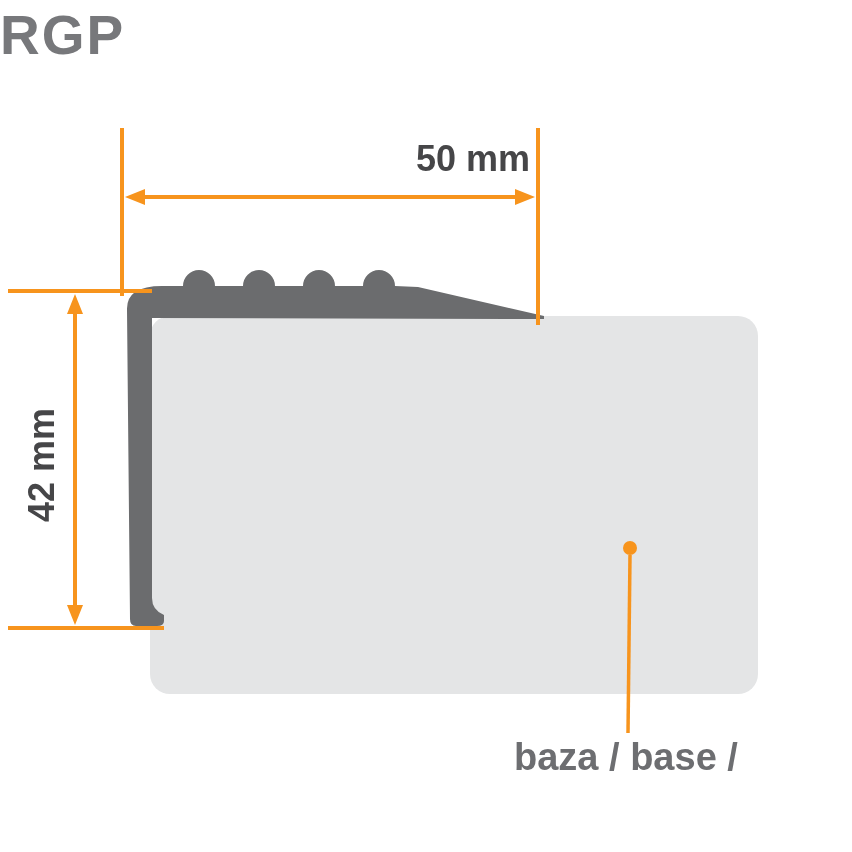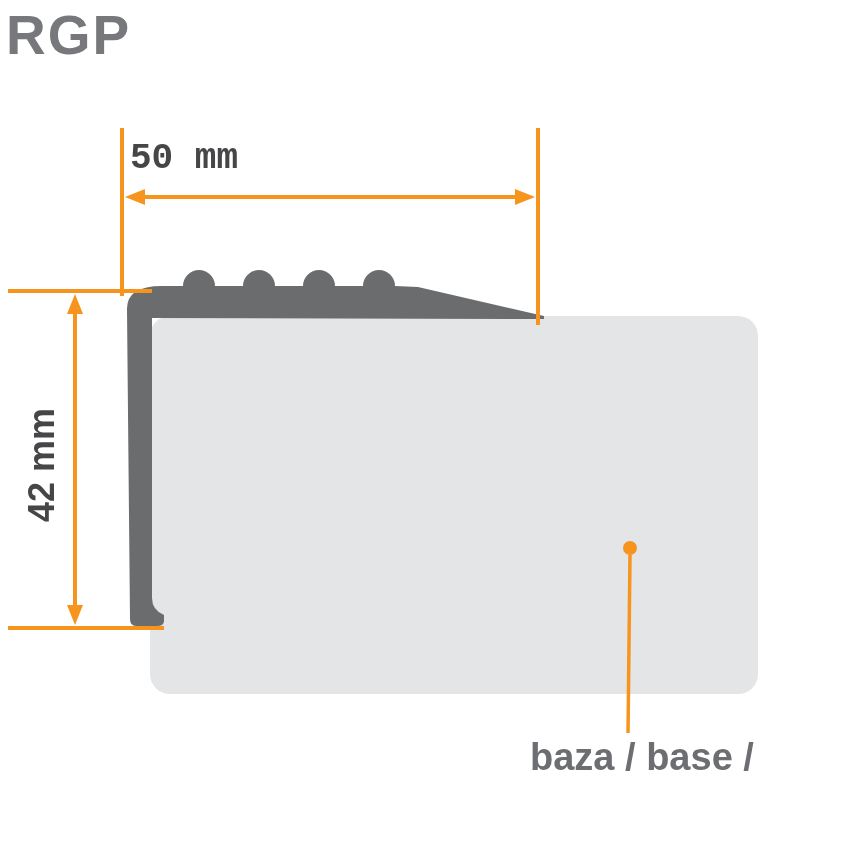--- a/index.html
+++ b/index.html
@@ -15,59 +15,57 @@
     background: #ffffff;
     overflow: hidden;
   }
   .stage svg {
     position: absolute;
     left: 0;
     top: 0;
   }
   .page-title {
     position: absolute;
-    left: 6px;
+    left: 0;
     top: 8px;
     font-size: 55px;
     font-weight: 800;
     letter-spacing: 2px;
     color: #77787b;
     line-height: 1;
   }
   .dim-label {
     position: absolute;
     font-size: 36px;
     font-weight: 700;
     color: #464648;
     white-space: nowrap;
   }
   .dim-label-width {
     left: 130px;
     top: 138px;
     width: 400px;
-    text-align: left;
-    font-family: Liberation Mono, monospace;
+    text-align: right;
   }
   .dim-label-height {
     left: -58px;
     top: 444px;
     width: 200px;
     text-align: center;
     transform: rotate(-90deg);
   }
   .callout-label {
     position: absolute;
     left: 514px;
     top: 736px;
     font-size: 38px;
     font-weight: 700;
     color: #6d6e71;
     line-height: 43px;
     white-space: nowrap;
-    margin-left: 16px;
   }
 </style>
 </head>
 <body>
 
 <div class="stage">
 
   <svg width="852" height="852" viewBox="0 0 852 852">
 
     <rect x="150" y="316" width="608" height="378" rx="20" fill="#E4E5E6"></rect>

